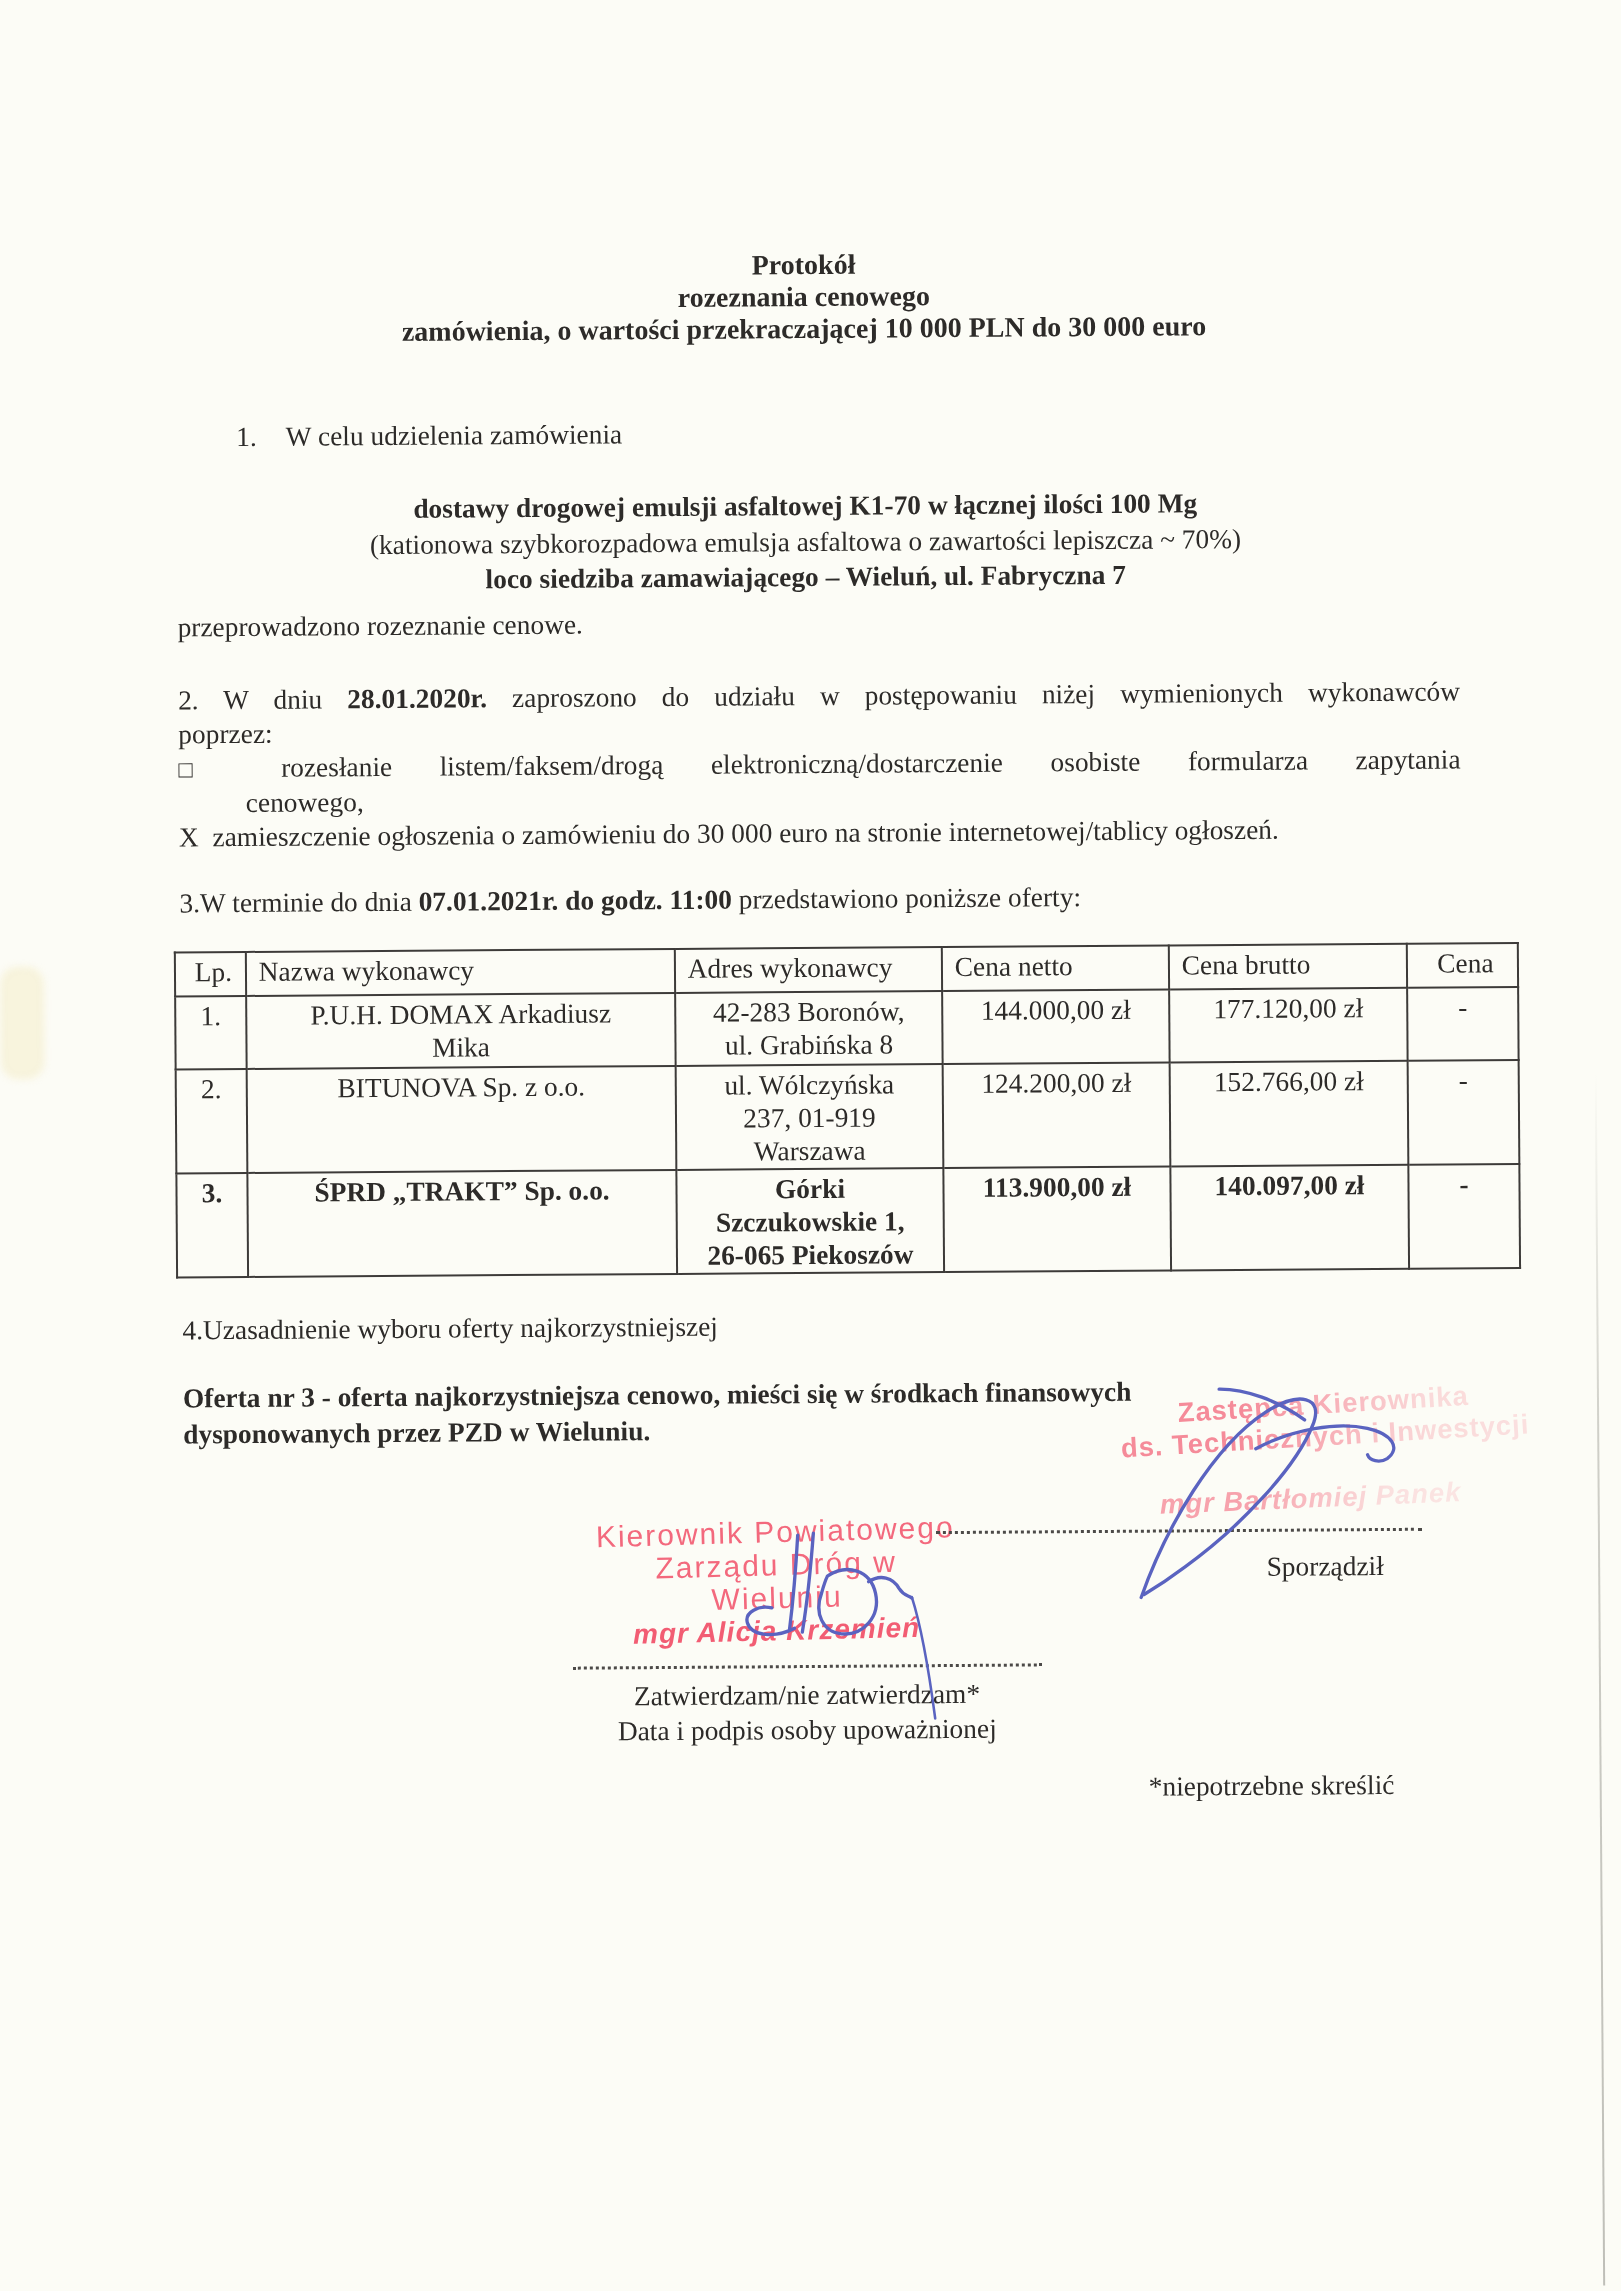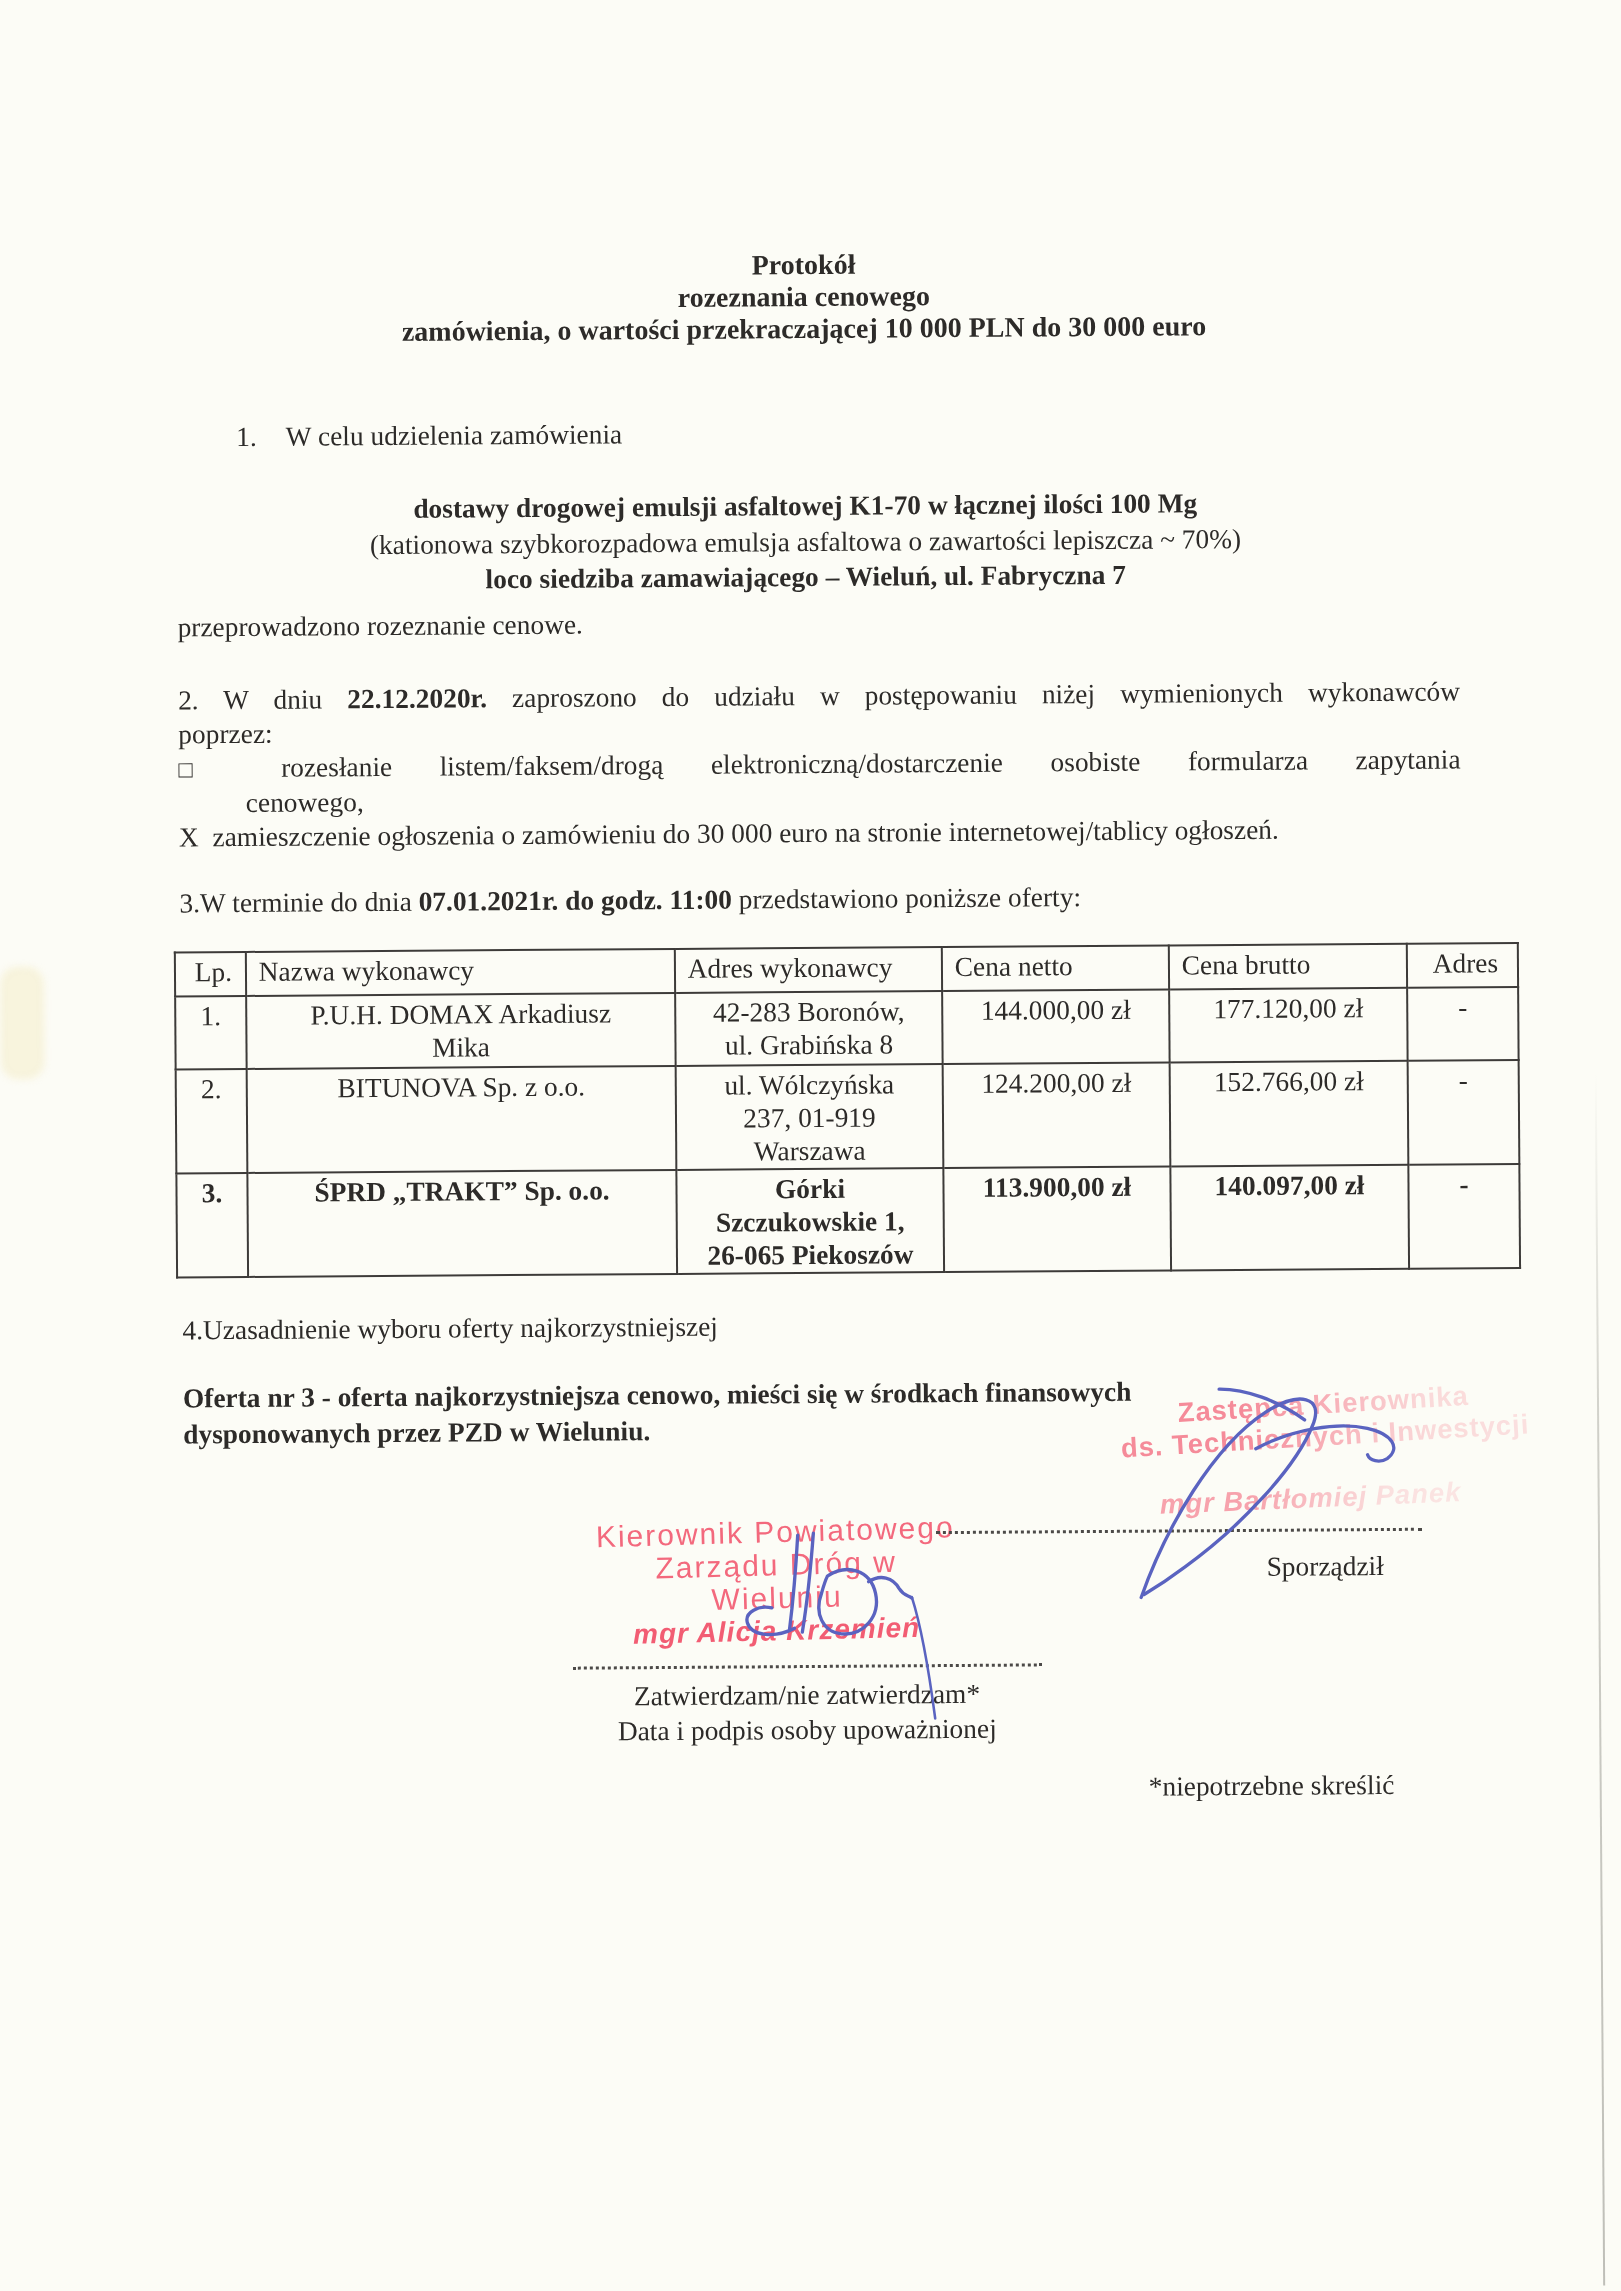--- a/index.html
+++ b/index.html
@@ -82,21 +82,21 @@
   </div>
 
   <div class="abs center fs bold" style="top:489px;left:0;">dostawy drogowej emulsji asfaltowej K1-70 w łącznej ilości 100 Mg</div>
   <div class="abs center fs" style="top:525px;left:0;">(kationowa szybkorozpadowa emulsja asfaltowa o zawartości lepiszcza ~ 70%)</div>
   <div class="abs center fs bold" style="top:560px;left:0;">loco siedziba zamawiającego – Wieluń, ul. Fabryczna 7</div>
 
   <div class="abs fs" style="left:182px;top:606px;">przeprowadzono rozeznanie cenowe.</div>
 
   <div class="abs fs" style="left:182px;top:679px;width:1282px;">
     <div class="justify-line">
-      <span>2. W dniu </span><span class="bold">22.12.2020r.</span><span> zaproszono do udziału w postępowaniu niżej wymienionych wykonawców</span>
+      <span>2. W dniu </span><span class="bold">28.01.2020r.</span><span> zaproszono do udziału w postępowaniu niżej wymienionych wykonawców</span>
     </div>
     <div>poprzez:</div>
     <div class="justify-line">
       <span style="font-size:23.5px;">□</span> <span>rozesłanie listem/faksem/drogą elektroniczną/dostarczenie osobiste formularza zapytania</span>
     </div>
     <div style="padding-left:67px;">cenowego,</div>
     <div>
       <span>X</span><span style="display:inline-block;width:13.7px;"></span><span>zamieszczenie ogłoszenia o zamówieniu do 30 000 euro na stronie internetowej/tablicy ogłoszeń.</span>
     </div>
   </div>
@@ -114,21 +114,21 @@
         <col style="width:238px;">
         <col style="width:111px;">
     </colgroup>
     <tbody>
         <tr style="height:44px;">
       <th class="c">Lp.</th>
       <th>Nazwa wykonawcy</th>
       <th>Adres wykonawcy</th>
       <th>Cena netto</th>
       <th>Cena brutto</th>
-      <th class="c">Adres</th>
+      <th class="c">Cena</th>
     </tr>
     <tr style="height:73px;">
       <td class="c">1.</td>
       <td class="c pre">P.U.H. DOMAX Arkadiusz
 Mika</td>
       <td class="c pre">42-283 Boronów,
 ul. Grabińska 8</td>
       <td class="c">144.000,00 zł</td>
       <td class="c">177.120,00 zł</td>
       <td class="c">-</td>

